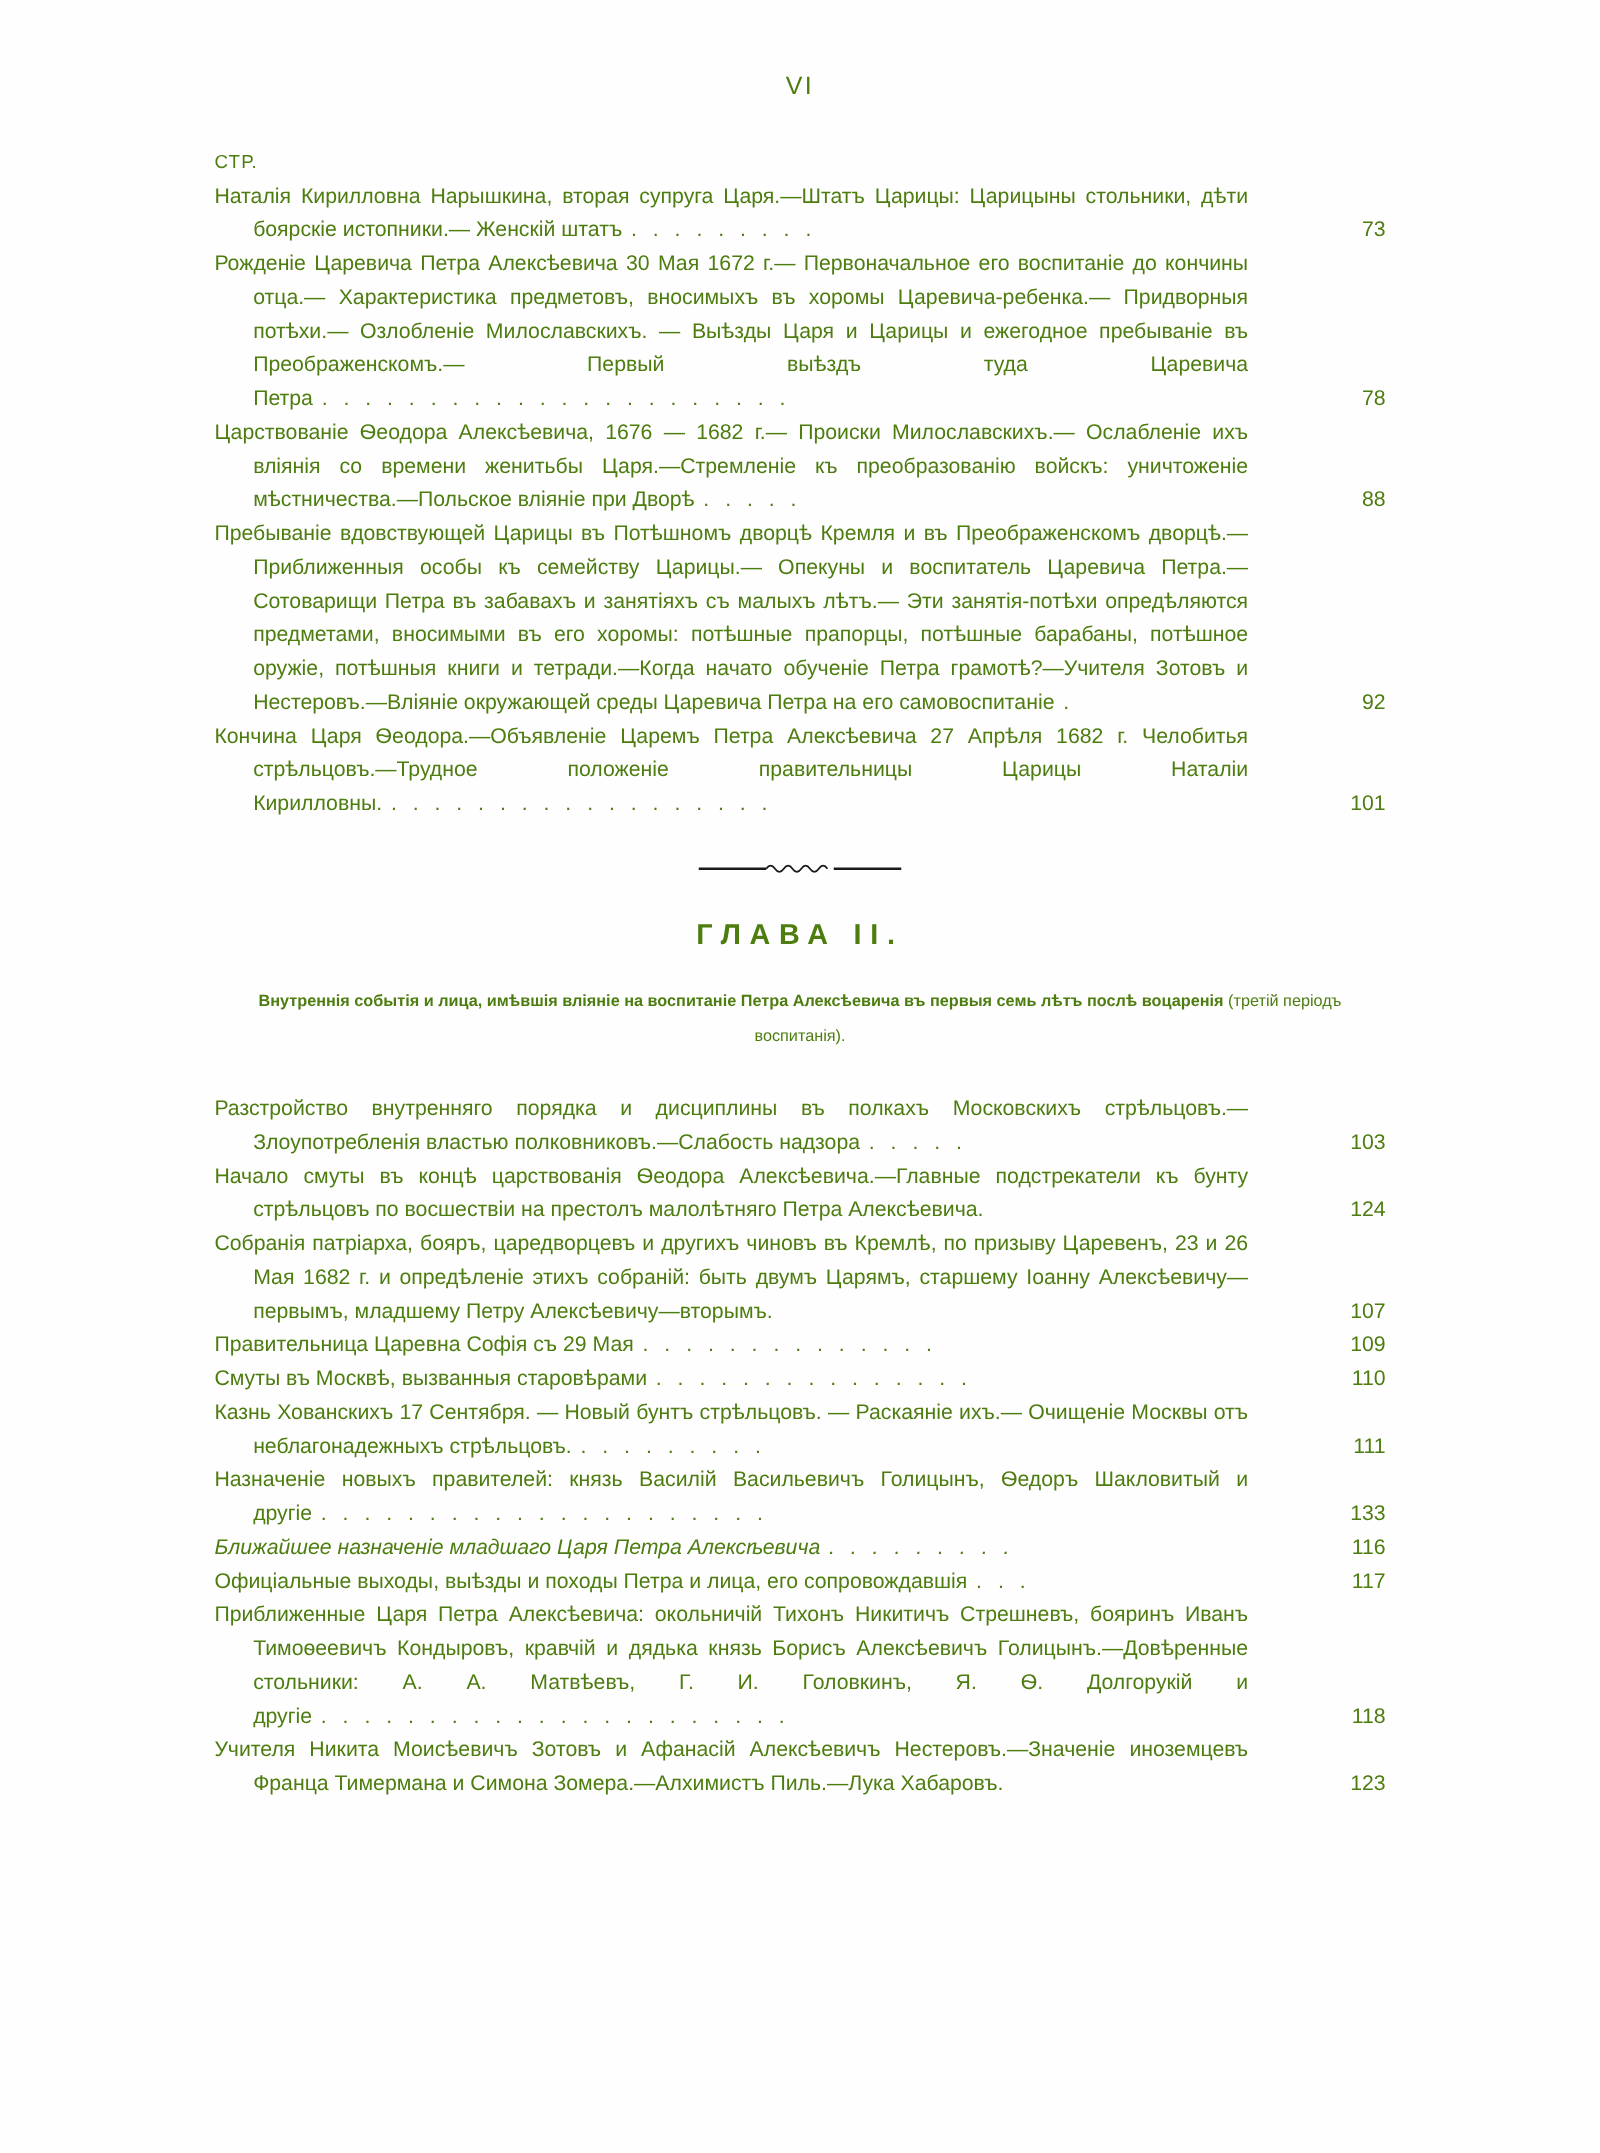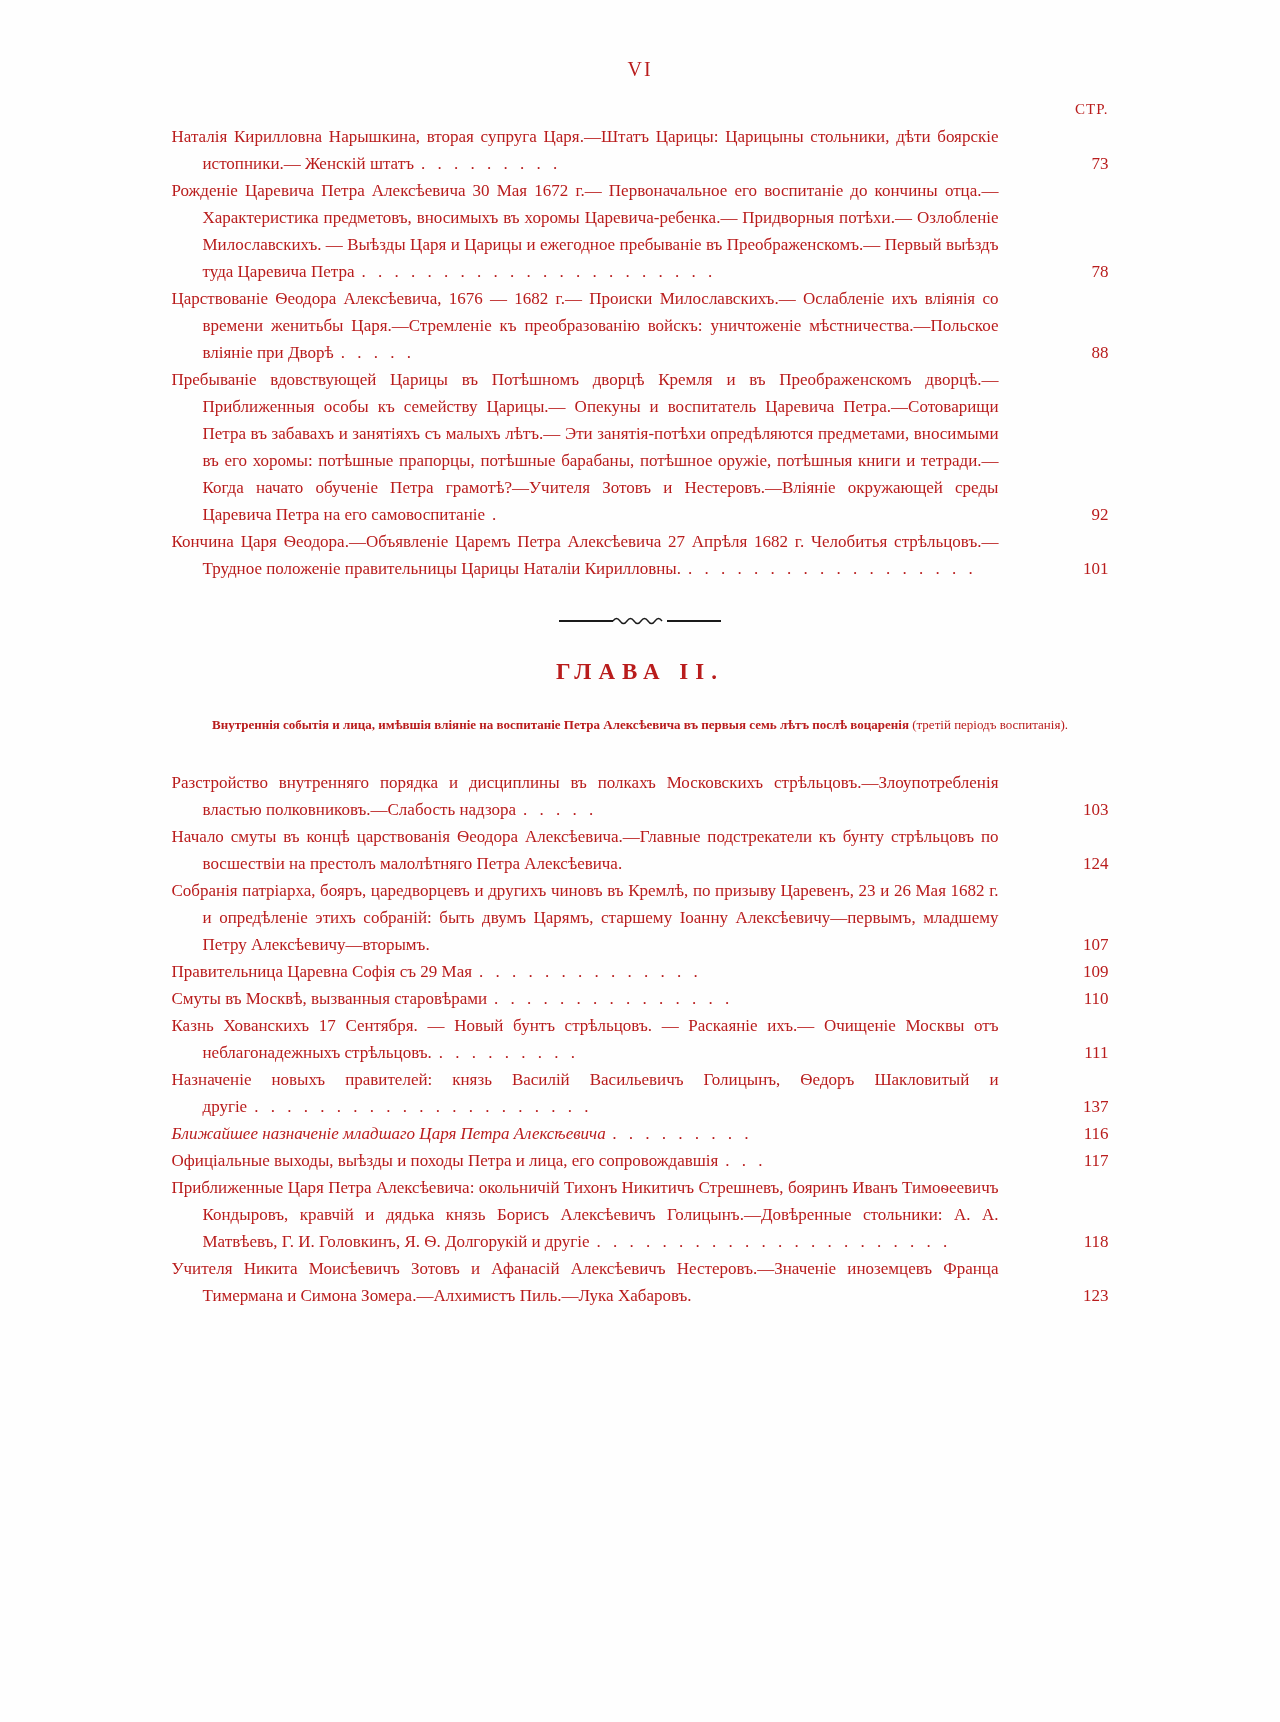--- a/index.html
+++ b/index.html
@@ -1,39 +1,39 @@
 <!DOCTYPE html>
 <html><head>
 <meta charset="utf-8">
 <style>
   html, body { margin: 0; padding: 0; }
   .page {
     position: relative;
     width: 1280px;
     height: 1722px;
     background: #fefefe;
-    color: #b91c1c;
-    font-family: Liberation Serif, serif;
+    color: #4d7c0f;
+    font-family: Liberation Sans, sans-serif;
     overflow: hidden;
   }
   .content {
     width: 937px;
     margin: 0 auto;
     padding-top: 58px;
   }
   .folio {
     text-align: center;
     font-size: 20px;
     letter-spacing: 2px;
   }
   .str-label {
-    text-align: right;
+    text-align: left;
     font-size: 15px;
     letter-spacing: 1px;
-    margin-top: 20px;
+    margin-top: 40px;
   }
   .toc {
     margin-top: 5px;
     font-size: 17px;
     line-height: 27px;
   }
   .entry { display: flex; }
   .entry-text {
     flex: 1 1 auto;
     text-align: justify;
@@ -141,21 +141,21 @@
         <div class="entry">
           <div class="entry-text">Смуты въ Москвѣ, вызванныя старовѣрами<span class="dots">. . . . . . . . . . . . . . .</span></div>
           <div class="entry-page">110</div>
         </div>
         <div class="entry">
           <div class="entry-text">Казнь Хованскихъ 17 Сентября. — Новый бунтъ стрѣльцовъ. — Раскаяніе ихъ.— Очищеніе Москвы отъ неблагонадежныхъ стрѣльцовъ.<span class="dots">. . . . . . . . .</span></div>
           <div class="entry-page">111</div>
         </div>
         <div class="entry">
           <div class="entry-text">Назначеніе новыхъ правителей: князь Василій Васильевичъ Голицынъ, Ѳедоръ Шакловитый и другіе<span class="dots">. . . . . . . . . . . . . . . . . . . . .</span></div>
-          <div class="entry-page">137</div>
+          <div class="entry-page">133</div>
         </div>
         <div class="entry">
           <div class="entry-text italic">Ближайшее назначеніе младшаго Царя Петра Алексѣевича<span class="dots">. . . . . . . . .</span></div>
           <div class="entry-page">116</div>
         </div>
         <div class="entry">
           <div class="entry-text">Офиціальные выходы, выѣзды и походы Петра и лица, его сопровождавшія<span class="dots">. . .</span></div>
           <div class="entry-page">117</div>
         </div>
         <div class="entry">

